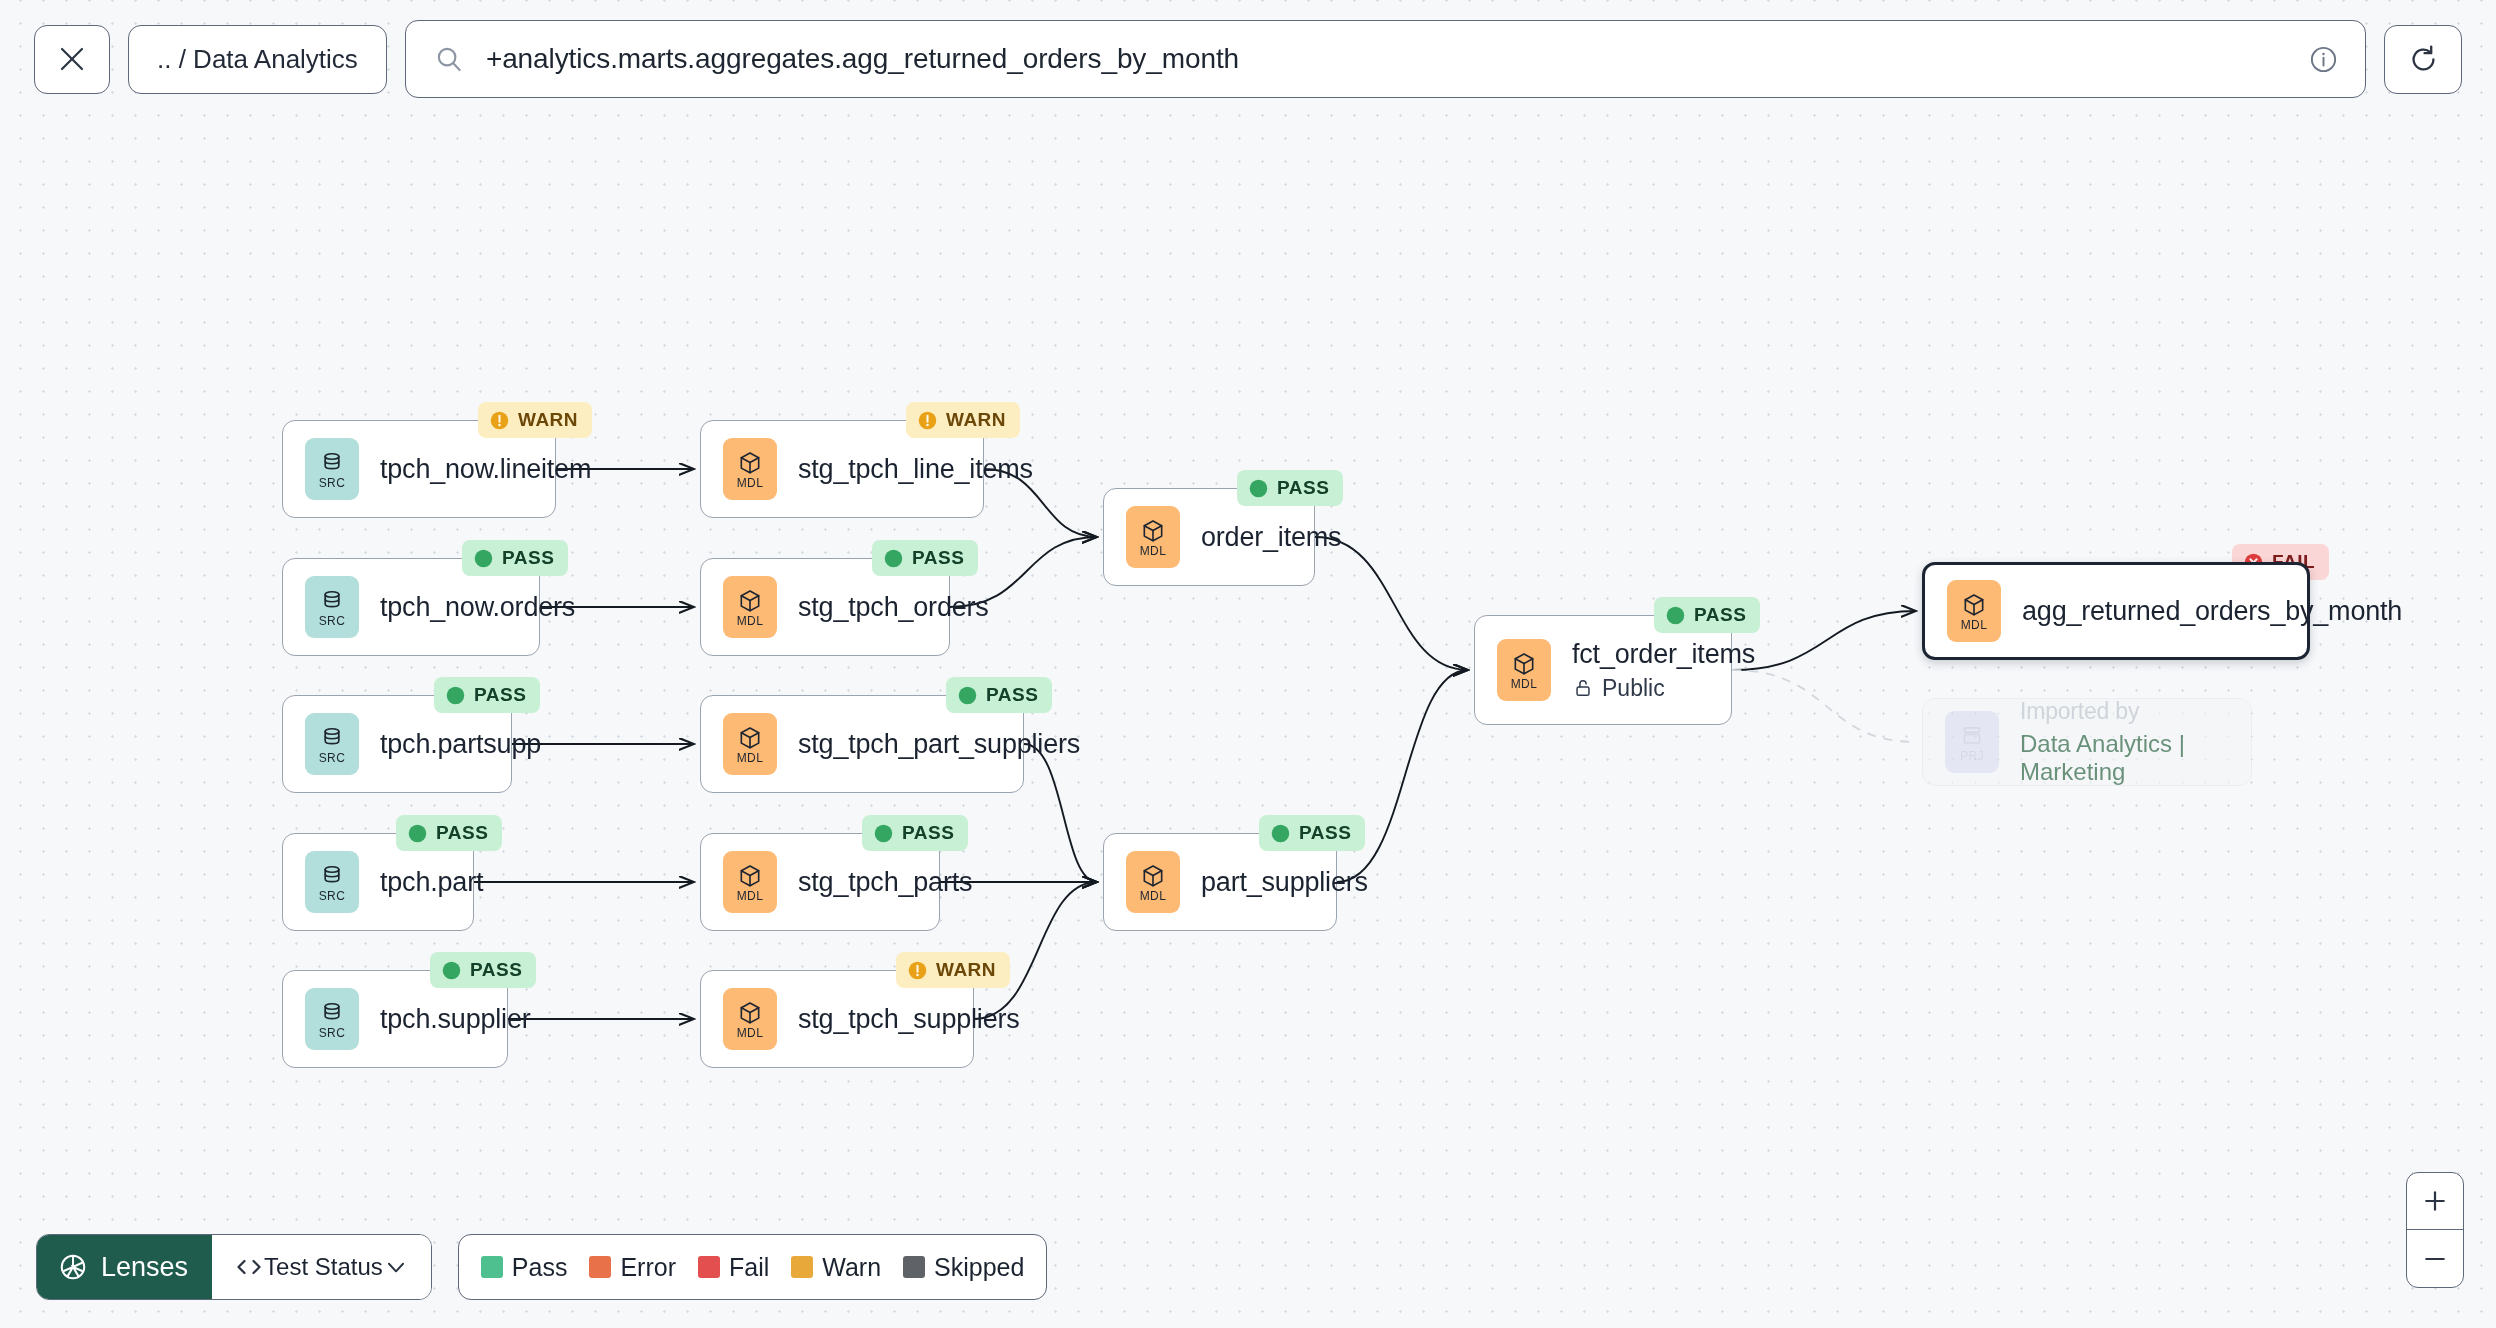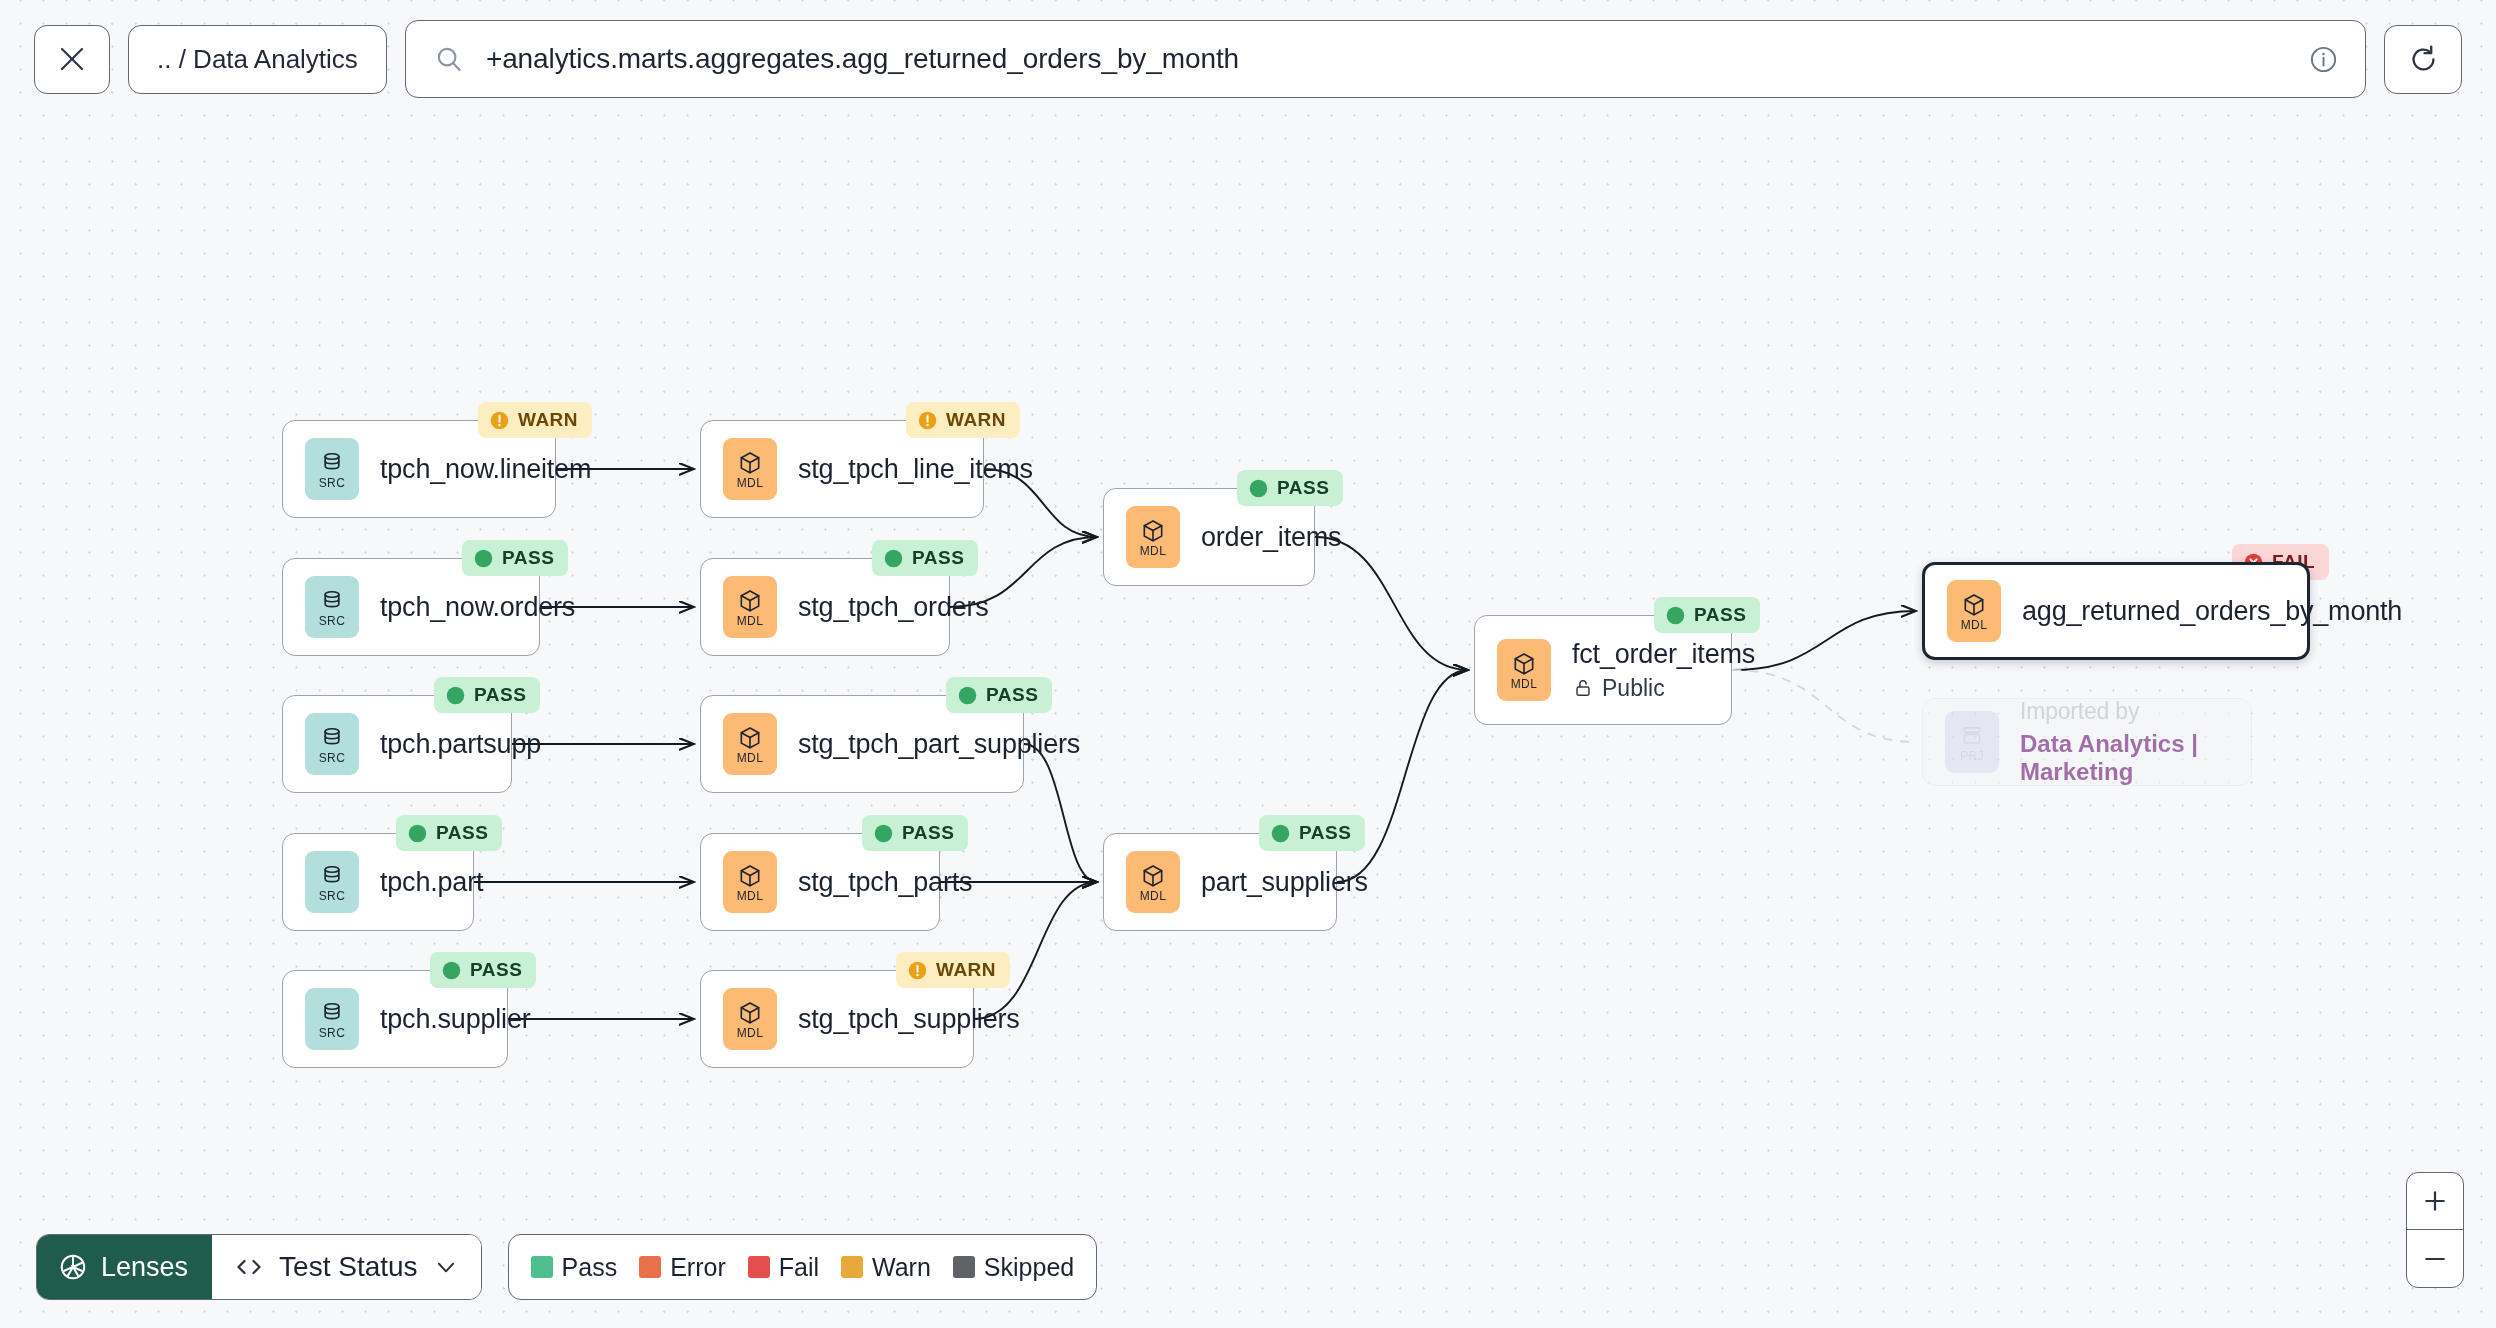--- a/index.html
+++ b/index.html
@@ -142,21 +142,21 @@
   .badge-fail { background: #fbd6d6; color: #7e1c1c; }
 
   
   .node.ghost {
     background: #f3f5f8;
     border: 1.4px solid #e4e8ee;
     z-index: 5;
     opacity: .62;
   }
   .node.ghost .node-title { color: #b9c0ca; font-size: 23px; }
-  .node.ghost .node-sub  { color: #701a75; font-size: 24px; font-weight: bold; }
+  .node.ghost .node-sub  { color: #14532d; font-size: 24px; }
   .node.ghost .chip-label { color: #c3c6dc; }
 
   
   #bottombar {
     position: absolute;
     left: 36px; bottom: 28px;
     display: flex; align-items: center; gap: 26px;
     z-index: 40;
   }
   #lens-group {
@@ -171,23 +171,23 @@
     background: #1f5c4e;
     color: #ffffff;
     display: flex; align-items: center; gap: 13px;
     padding: 0 24px 0 21px;
     font-size: 27px;
     cursor: pointer;
   }
   #test-status-btn {
     background: #ffffff;
     color: #1b2330;
-    display: flex; align-items: center; gap: 15px;
+    display: flex; align-items: center; gap: 0;
     padding: 0 22px;
-    font-size: 28px;
+    font-size: 24px;
     cursor: pointer;
   }
   #legend {
     height: 66px;
     background: #ffffff;
     border: 1.5px solid #5d6879;
     border-radius: 13px;
     display: flex; align-items: center;
     gap: 22px;
     padding: 0 22px;

